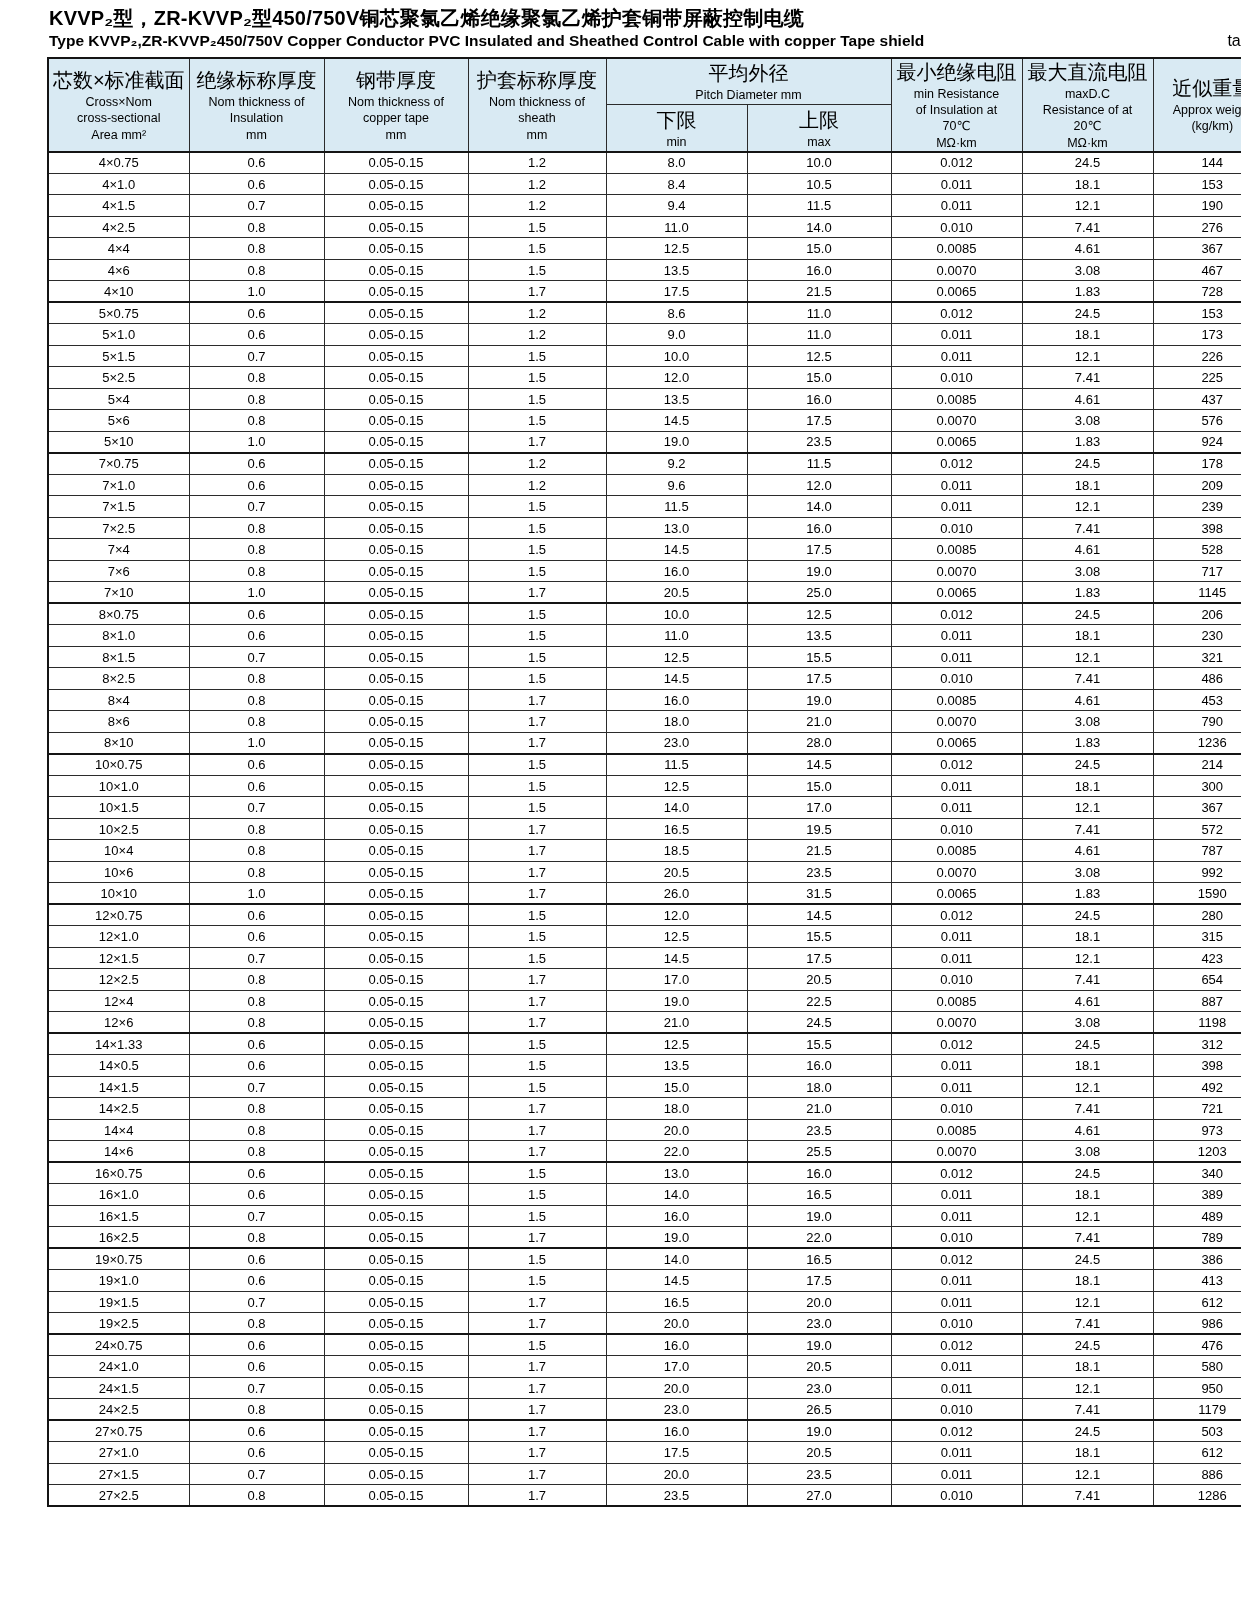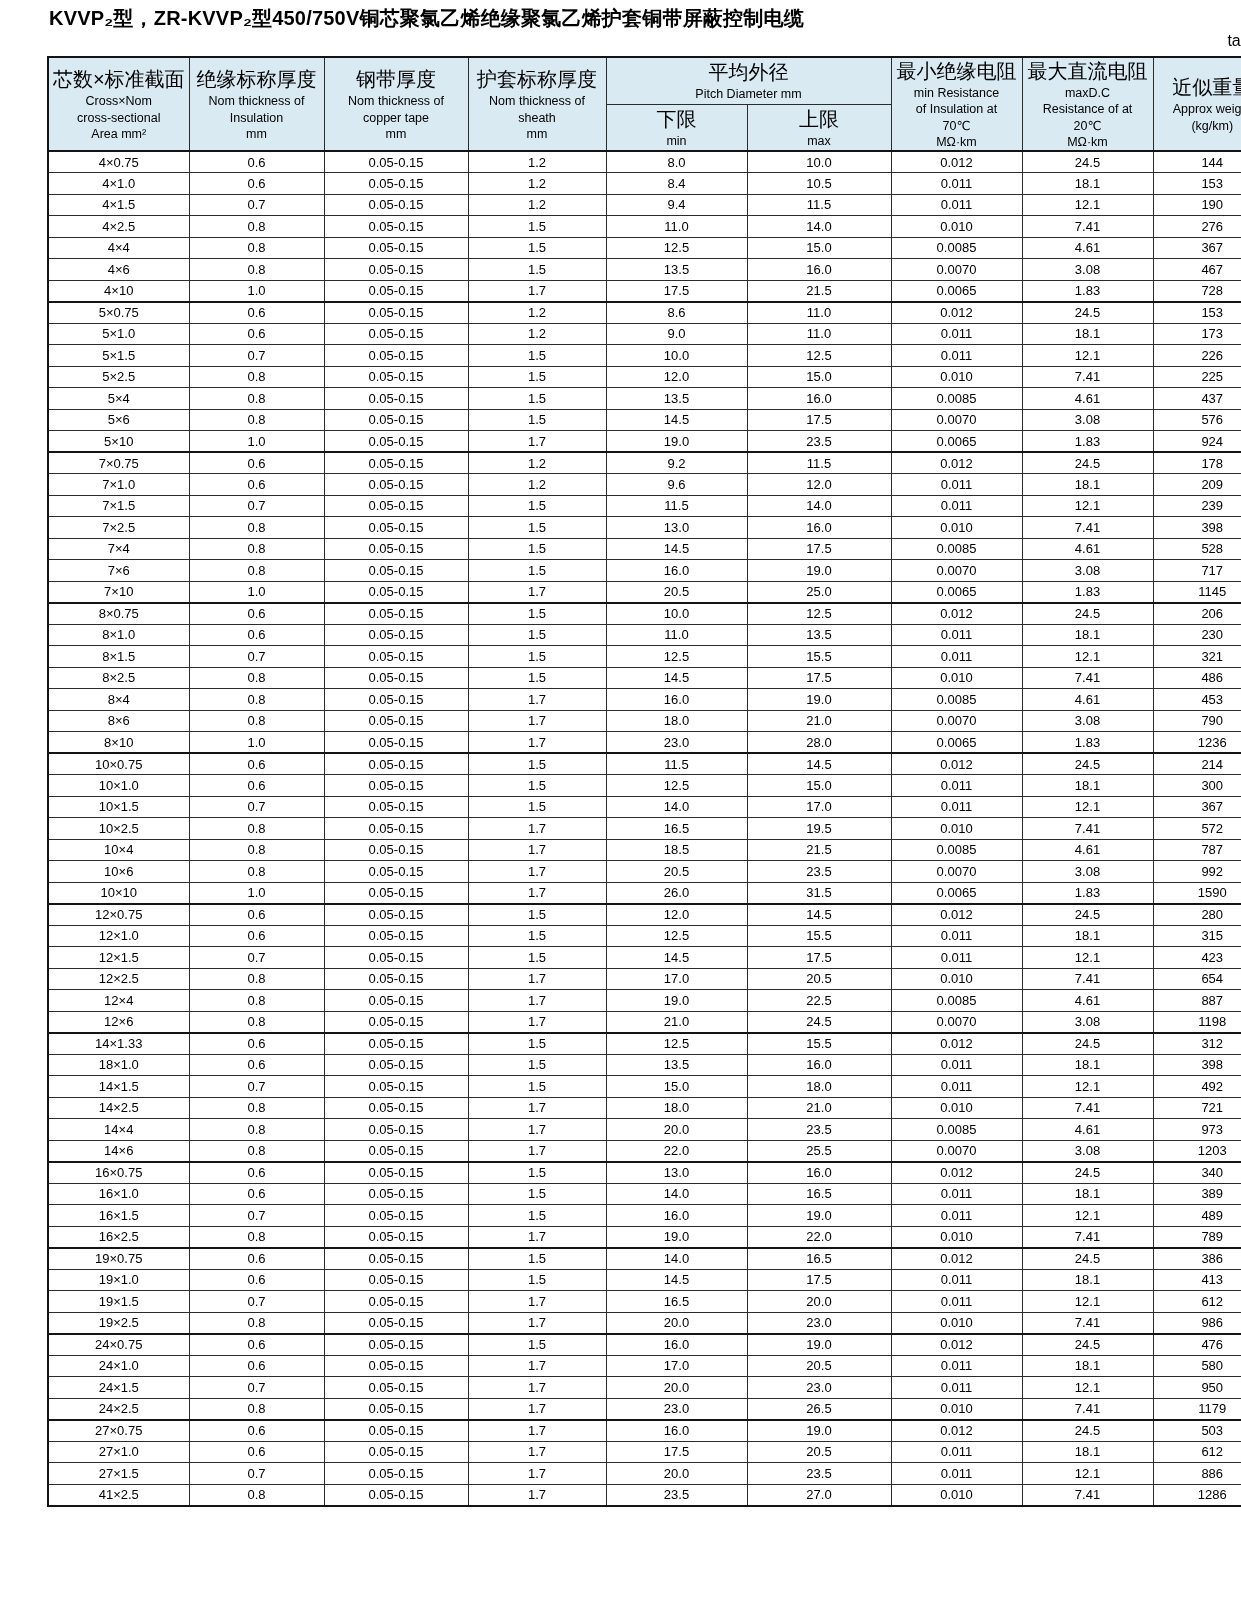--- a/index.html
+++ b/index.html
@@ -78,20 +78,21 @@
   col.c7 { width: 131px; } col.c8 { width: 131px; } col.c9 { width: 119px; }
 </style>
 </head>
 <body>
 
 <div class="page">
 
   <div class="title-bar">
     <div class="titles">
       <div class="title-zh">KVVP₂型，ZR-KVVP₂型450/750V铜芯聚氯乙烯绝缘聚氯乙烯护套铜带屏蔽控制电缆</div>
+      <div class="title-en">Type KVVP₂,ZR-KVVP₂450/750V Copper Conductor PVC Insulated and Sheathed Control Cable with copper Tape shield</div>
     </div>
     <div class="table-no">
       <div>表4</div>
       <div>table4</div>
     </div>
   </div>
 
   <table class="spec">
     <colgroup>
       <col class="c1">
@@ -622,21 +623,21 @@
           <td>0.6</td>
           <td>0.05-0.15</td>
           <td>1.5</td>
           <td>12.5</td>
           <td>15.5</td>
           <td>0.012</td>
           <td>24.5</td>
           <td>312</td>
         </tr>
         <tr>
-          <td>18×1.0</td>
+          <td>14×0.5</td>
           <td>0.6</td>
           <td>0.05-0.15</td>
           <td>1.5</td>
           <td>13.5</td>
           <td>16.0</td>
           <td>0.011</td>
           <td>18.1</td>
           <td>398</td>
         </tr>
         <tr>
@@ -842,21 +843,21 @@
           <td>0.7</td>
           <td>0.05-0.15</td>
           <td>1.7</td>
           <td>20.0</td>
           <td>23.5</td>
           <td>0.011</td>
           <td>12.1</td>
           <td>886</td>
         </tr>
         <tr>
-          <td>41×2.5</td>
+          <td>27×2.5</td>
           <td>0.8</td>
           <td>0.05-0.15</td>
           <td>1.7</td>
           <td>23.5</td>
           <td>27.0</td>
           <td>0.010</td>
           <td>7.41</td>
           <td>1286</td>
         </tr>
       </tbody>

